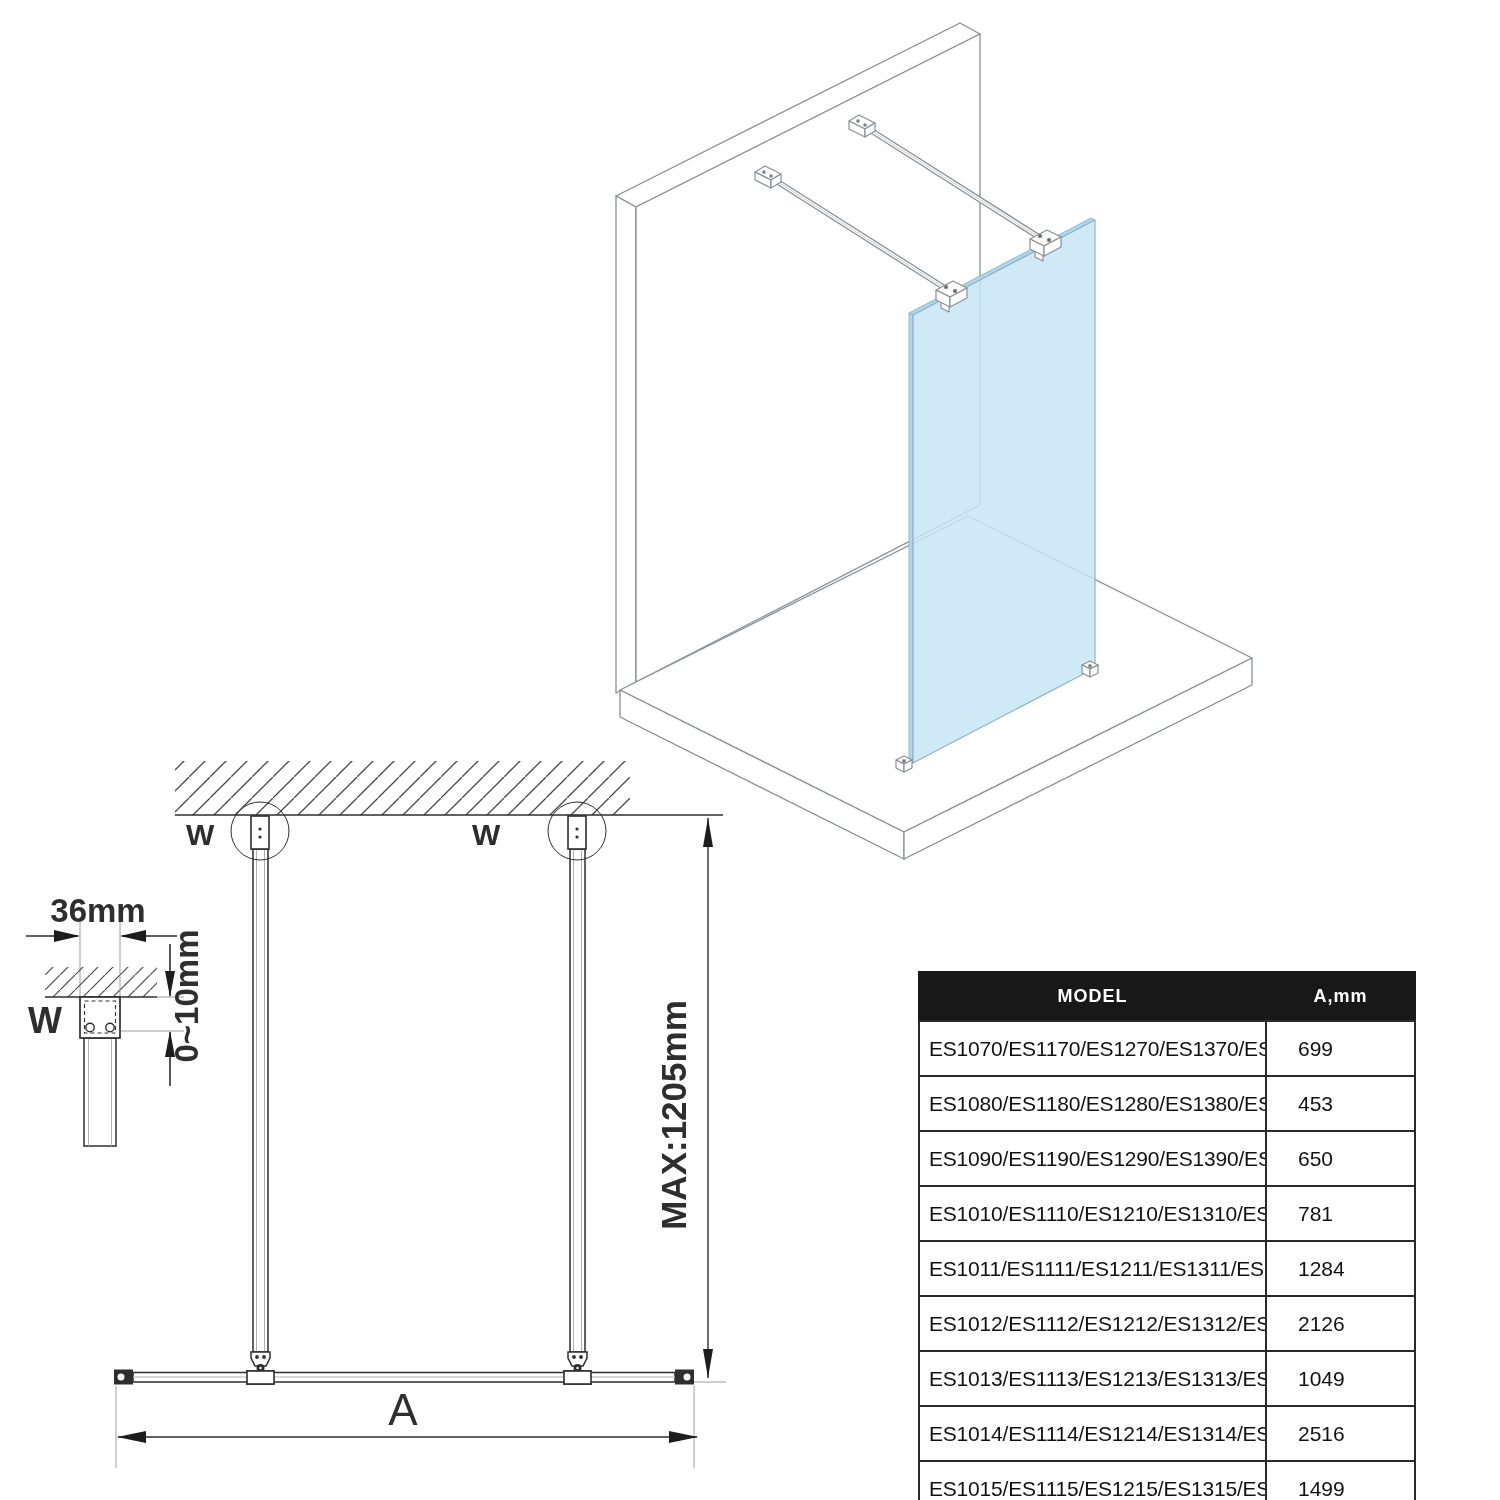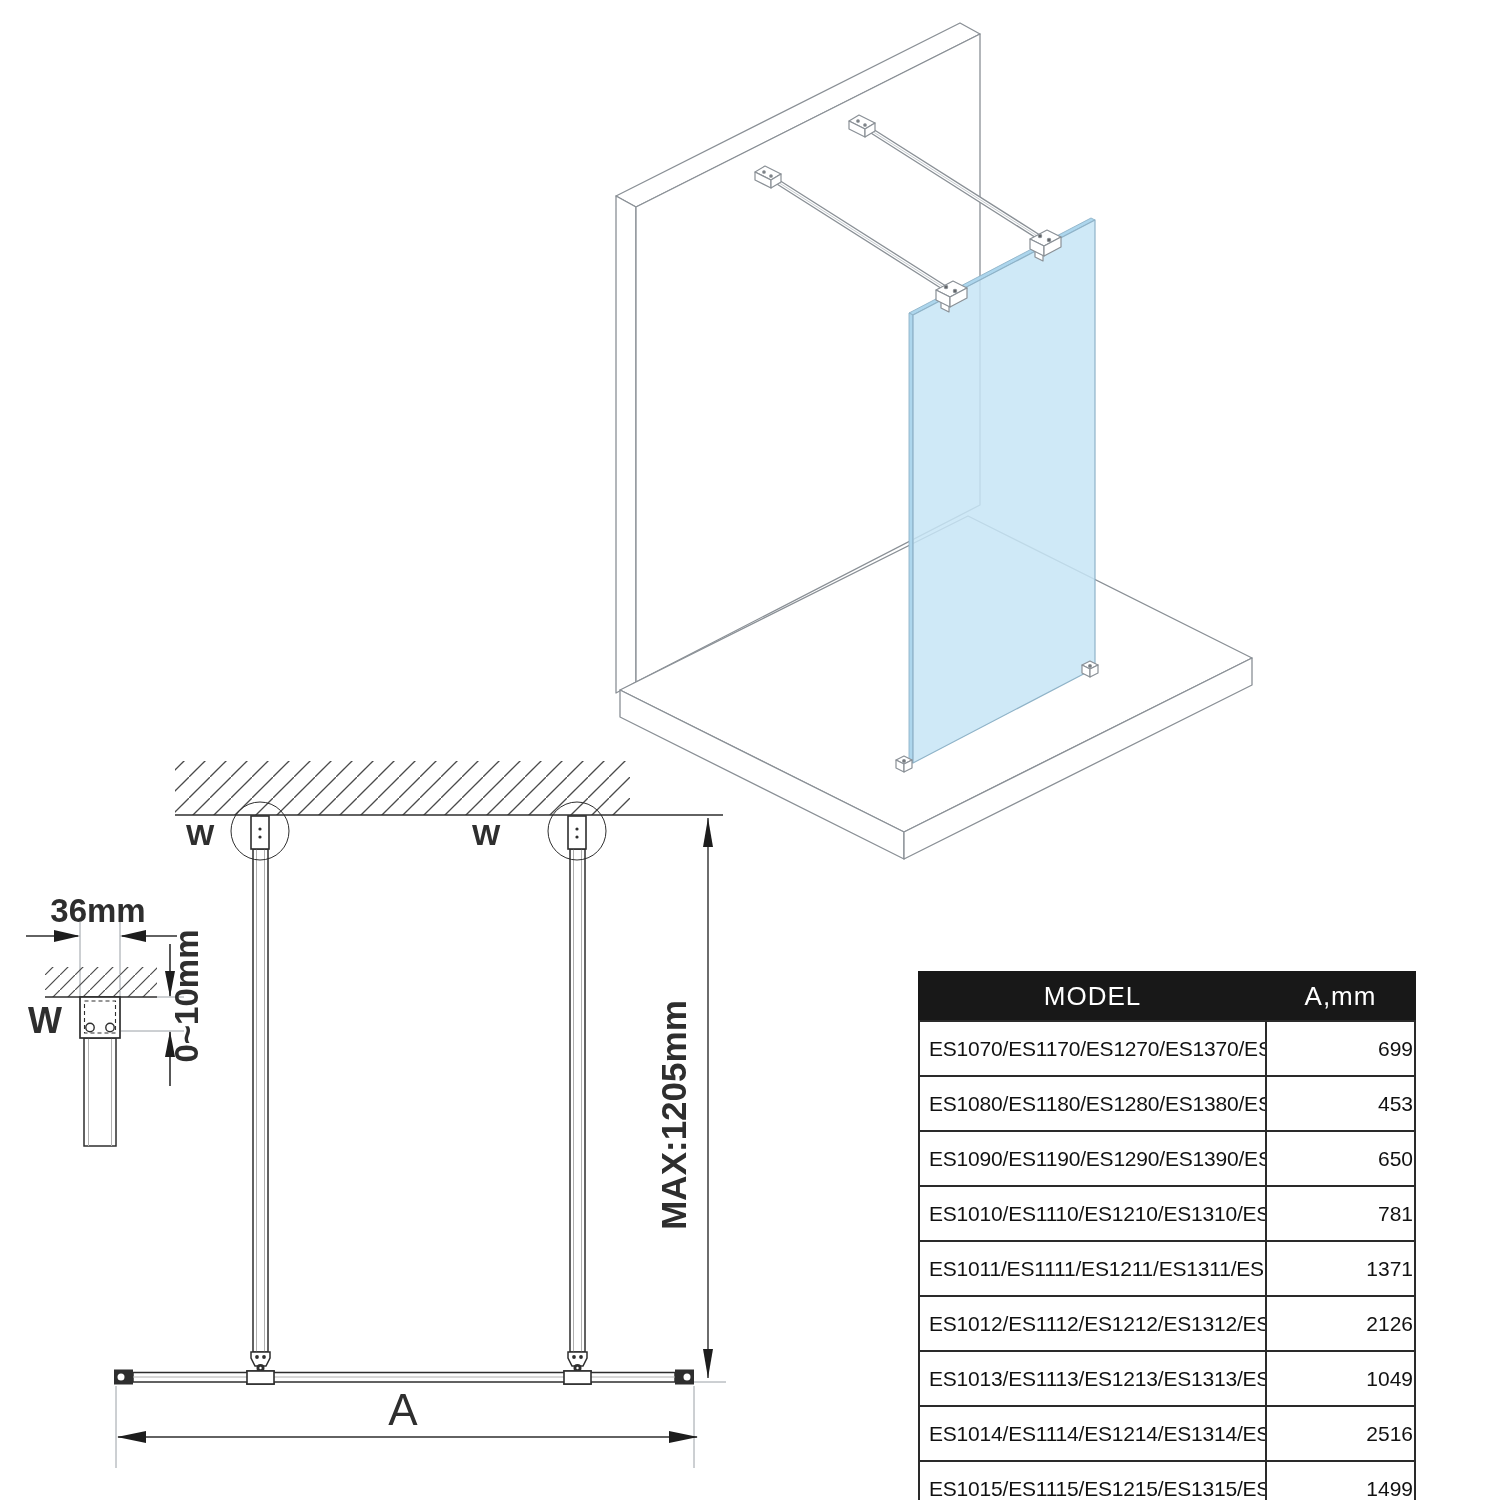--- a/index.html
+++ b/index.html
@@ -9,26 +9,26 @@
   svg text{font-family:"Liberation Sans", sans-serif;fill:#2e2e2e;}
   .dim-label{font-weight:bold;font-size:33px;}
   .w-label{font-weight:bold;font-size:30px;}
   .w-label-big{font-weight:bold;font-size:36px;}
   .max-label{font-weight:bold;font-size:35px;}
   .a-label{font-size:44px;}
 
   table.spec{position:absolute;left:918px;top:971px;width:496px;height:507px;
              border-collapse:collapse;table-layout:fixed;background:#fff;}
   table.spec th, table.spec td{border:2px solid #2a2a2a;overflow:hidden;white-space:nowrap;}
-  table.spec thead th{background:#181818;color:#fff;font-weight:normal;font-size:26px;
+  table.spec thead th{background:#181818;color:#fff;font-weight:bold;font-size:18px;
                       letter-spacing:1px;height:45px;text-align:center;border-color:#181818;
                       border-bottom-color:#2a2a2a;}
   table.spec td{height:51px;font-size:21px;color:#111;vertical-align:middle;}
   td.model{text-align:left;padding-left:9px;letter-spacing:-0.2px;}
-  td.amm{text-align:right;font-size:22px;padding-left:31px;}
+  td.amm{text-align:left;font-size:22px;padding-left:31px;}
   .col-model{width:347px;} .col-a{width:149px;}
 </style>
 </head>
 <body>
 
 <div class="canvas">
 
 <svg width="1500" height="1500" viewBox="0 0 1500 1500">
   <defs>
     <pattern id="hatch" width="21" height="21" patternUnits="userSpaceOnUse">
@@ -217,21 +217,21 @@
     <tr>
       <td class="model">ES1090/ES1190/ES1290/ES1390/ES1590</td>
       <td class="amm">650</td>
     </tr>
     <tr>
       <td class="model">ES1010/ES1110/ES1210/ES1310/ES1510</td>
       <td class="amm">781</td>
     </tr>
     <tr>
       <td class="model">ES1011/ES1111/ES1211/ES1311/ES1511</td>
-      <td class="amm">1371</td>
+      <td class="amm">1284</td>
     </tr>
     <tr>
       <td class="model">ES1012/ES1112/ES1212/ES1312/ES1512</td>
       <td class="amm">2126</td>
     </tr>
     <tr>
       <td class="model">ES1013/ES1113/ES1213/ES1313/ES1513</td>
       <td class="amm">1049</td>
     </tr>
     <tr>

